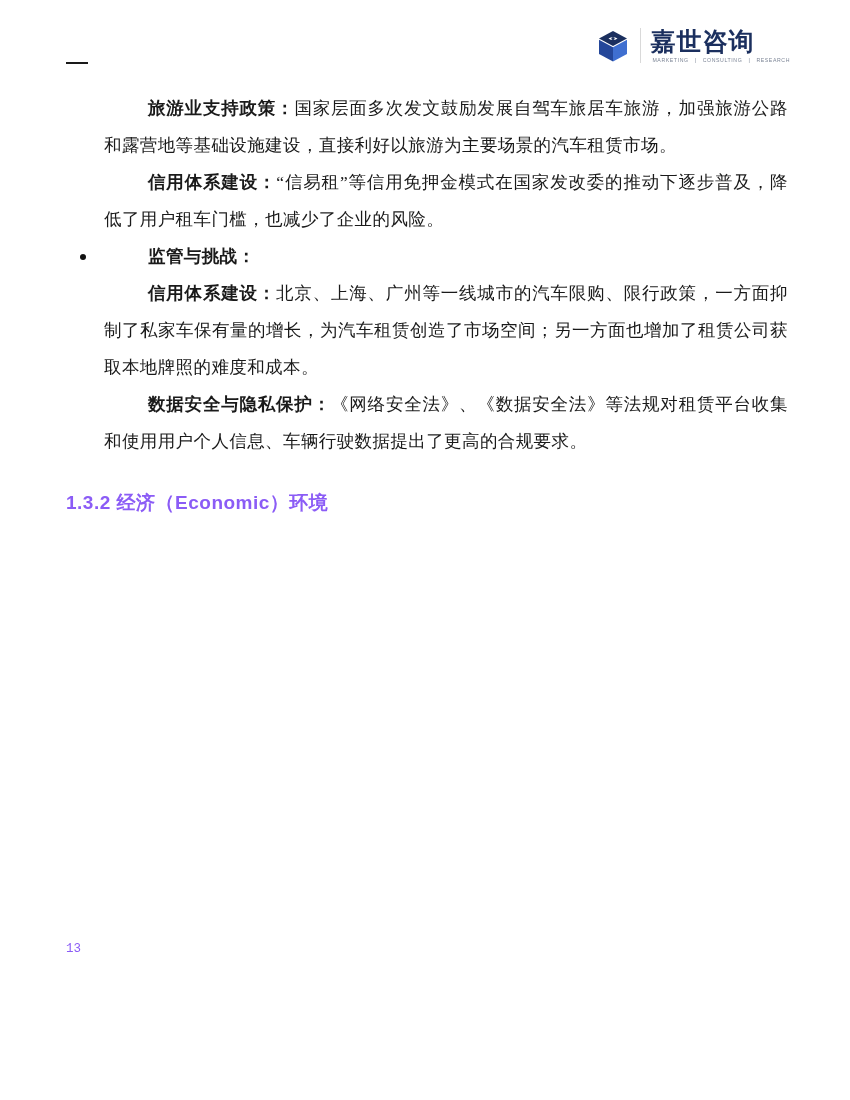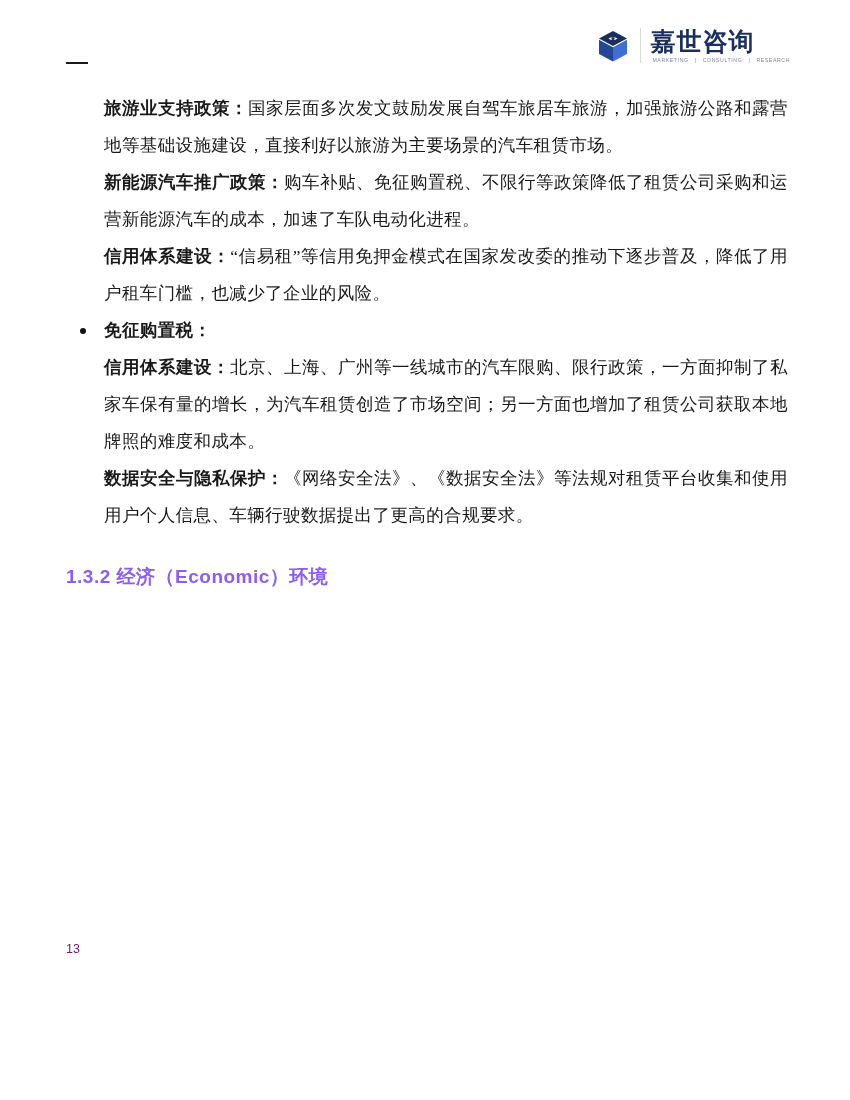--- a/index.html
+++ b/index.html
@@ -86,20 +86,21 @@
     text-align: justify;
     text-justify: inter-ideograph;
     margin: 0 0 0 0;
     letter-spacing: 0.4px;
   }
   .indent-1 {
     padding-left: 38px;
   }
   .lead {
     font-weight: bold;
+    margin-left: 44px;
   }
 
   
   .bullet-row {
     position: relative;
     padding-left: 38px;
     font-size: 17.5px;
     line-height: 37px;
     letter-spacing: 0.4px;
     text-align: justify;
@@ -125,23 +126,23 @@
     font-size: 19px;
     letter-spacing: 0.5px;
     margin: 30px 0 14px 0;
   }
 
   
   .page-number {
     position: absolute;
     left: 66px;
     bottom: 36px;
-    font-family: Liberation Sans, sans-serif;
+    font-family: Liberation Mono, monospace;
     font-size: 12.5px;
-    color: #701a75;
+    color: #8b5cf6;
   }
 </style>
 </head>
 <body>
 
 <div class="page">
 
   <div class="header">
     <div class="logo-mark">
       <svg viewBox="0 0 34 34" width="34" height="34" aria-hidden="true">
@@ -165,30 +166,27 @@
   </div>
 
   <div class="margin-rule"></div>
 
   <div class="content">
 
     <p class="para indent-1">
       <span class="lead">旅游业支持政策：</span><span>国家层面多次发文鼓励发展自驾车旅居车旅游，加强旅游公路和露营地等基础设施建设，直接利好以旅游为主要场景的汽车租赁市场。</span>
     </p>
 
-    <p class="para indent-1">
-      <span class="lead">新能源汽车推广政策：</span><span>购车补贴、免征购置税、不限行等政策降低了租赁公司采购和运营新能源汽车的成本，加速了车队电动化进程。</span>
-    </p>
 
     <p class="para indent-1">
       <span class="lead">信用体系建设：</span><span>“信易租”等信用免押金模式在国家发改委的推动下逐步普及，降低了用户租车门槛，也减少了企业的风险。</span>
     </p>
 
     <div class="bullet-row">
-      <span class="lead">免征购置税：</span><span></span>
+      <span class="lead">监管与挑战：</span><span></span>
     </div>
 
     <p class="para indent-1">
       <span class="lead">信用体系建设：</span><span>北京、上海、广州等一线城市的汽车限购、限行政策，一方面抑制了私家车保有量的增长，为汽车租赁创造了市场空间；另一方面也增加了租赁公司获取本地牌照的难度和成本。</span>
     </p>
 
     <p class="para indent-1">
       <span class="lead">数据安全与隐私保护：</span><span>《网络安全法》、《数据安全法》等法规对租赁平台收集和使用用户个人信息、车辆行驶数据提出了更高的合规要求。</span>
     </p>
 

